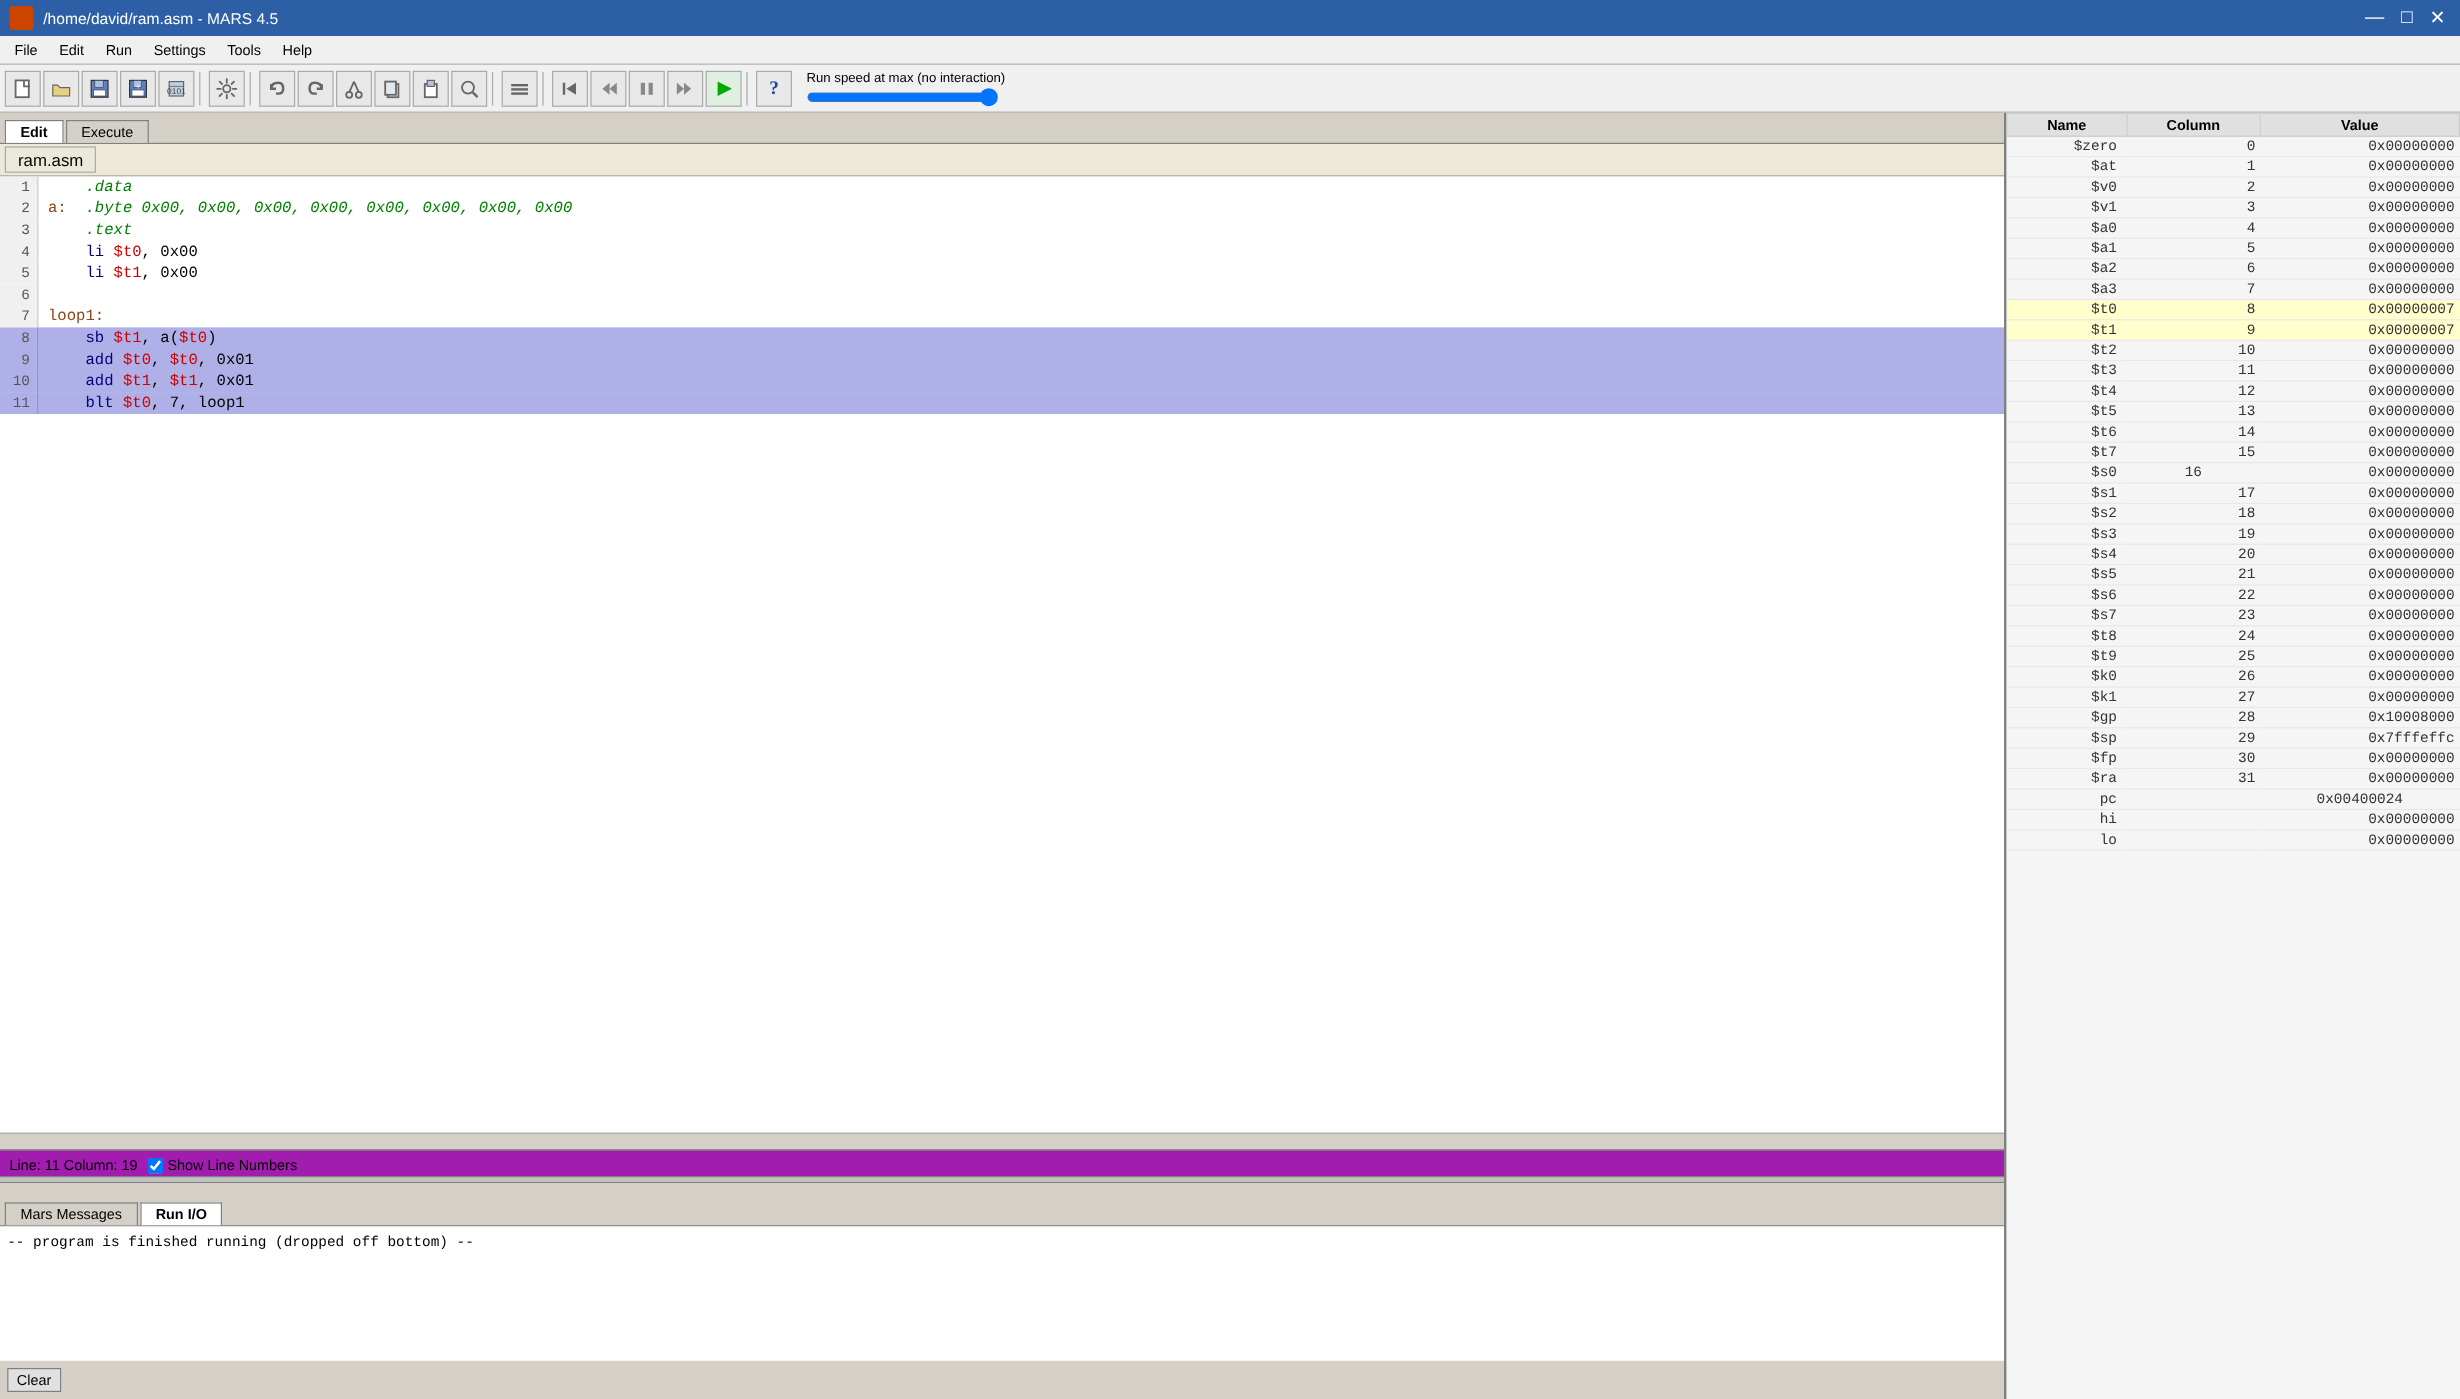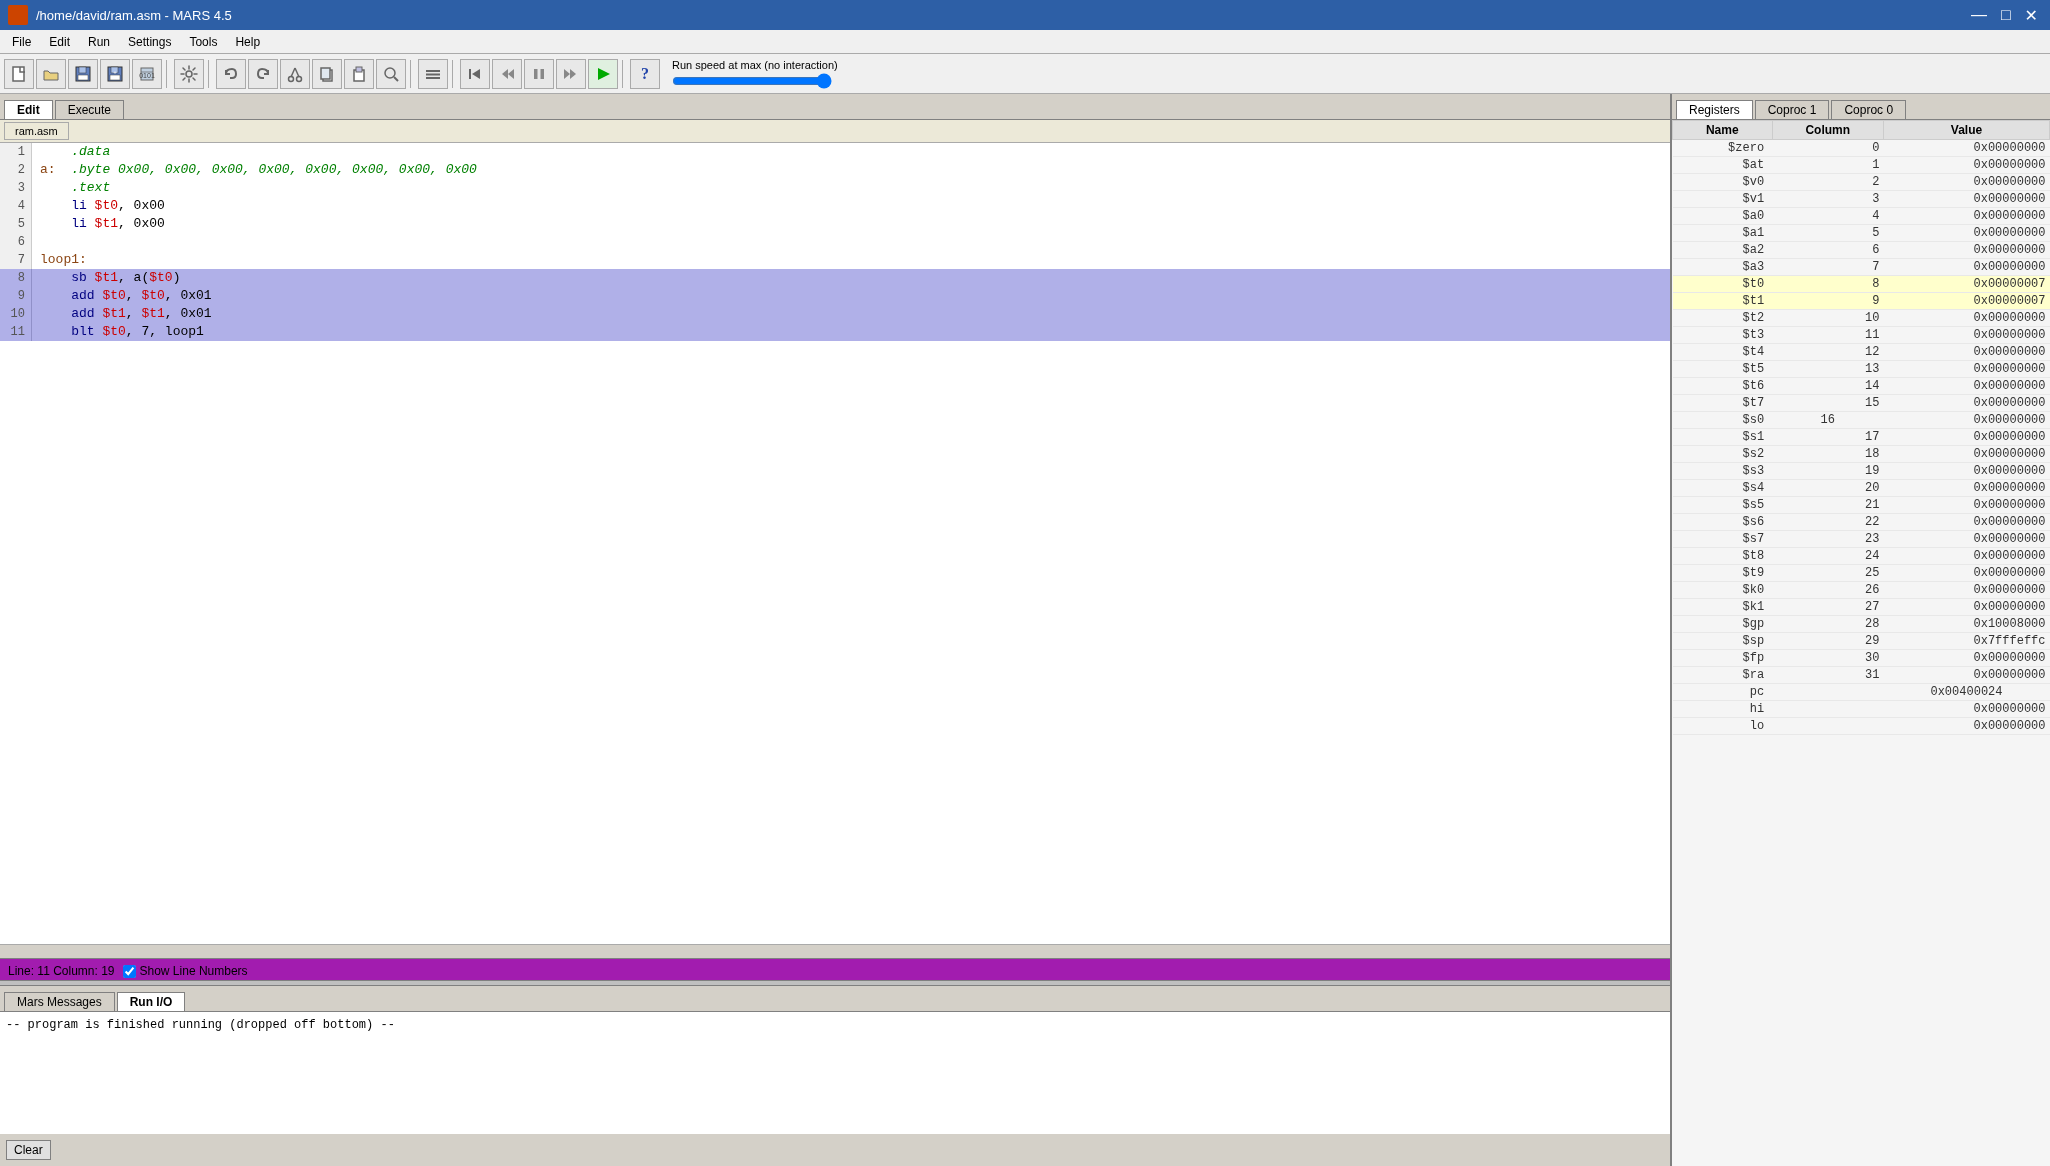--- a/index.html
+++ b/index.html
@@ -133,21 +133,21 @@
       font-family: Arial, sans-serif;
       font-size: 11px;
       display: flex;
       align-items: center;
     }
     .file-tab {
       padding: 2px 10px;
       border: 1px solid #aaa;
       background: #ece9d8;
       cursor: pointer;
-      font-size: 11px;
+      font-size: 14px;
       font-family: Arial, sans-serif;
     }
     .code-editor {
       flex: 1;
       background: white;
       overflow: auto;
       font-family: 'Courier New', Courier, monospace;
       font-size: 13px;
       padding: 0;
       position: relative;
@@ -212,21 +212,21 @@
       height: 180px;
       background: #d4d0c8;
     }
     .bottom-tab-bar {
       display: flex;
       background: #d4d0c8;
       border-bottom: 1px solid #808080;
       padding-top: 2px;
       padding-left: 4px;
       gap: 2px;
-      height: 26px;
+      height: 36px;
       align-items: flex-end;
     }
     .bottom-content {
       flex: 1;
       background: white;
       overflow: auto;
       font-family: 'Courier New', Courier, monospace;
       font-size: 12px;
       padding: 6px;
     }
@@ -591,25 +591,20 @@
         <span>-- program is finished running (dropped off bottom) --</span>
       </div>
       <div>
         <button class="clear-btn">Clear</button>
       </div>
     </div>
 
   </div>
 
   <div class="right-panel">
-    <div class="reg-tab-bar">
-      <div class="reg-tab active">Registers</div>
-      <div class="reg-tab">Coproc 1</div>
-      <div class="reg-tab">Coproc 0</div>
-    </div>
     <div style="overflow-y:auto;flex:1;">
       <table class="registers-table">
         <thead>
           <tr>
             <th>Name</th>
             <th>Column</th>
             <th>Value</th>
           </tr>
         </thead>
         <tbody id="registers-tbody">

